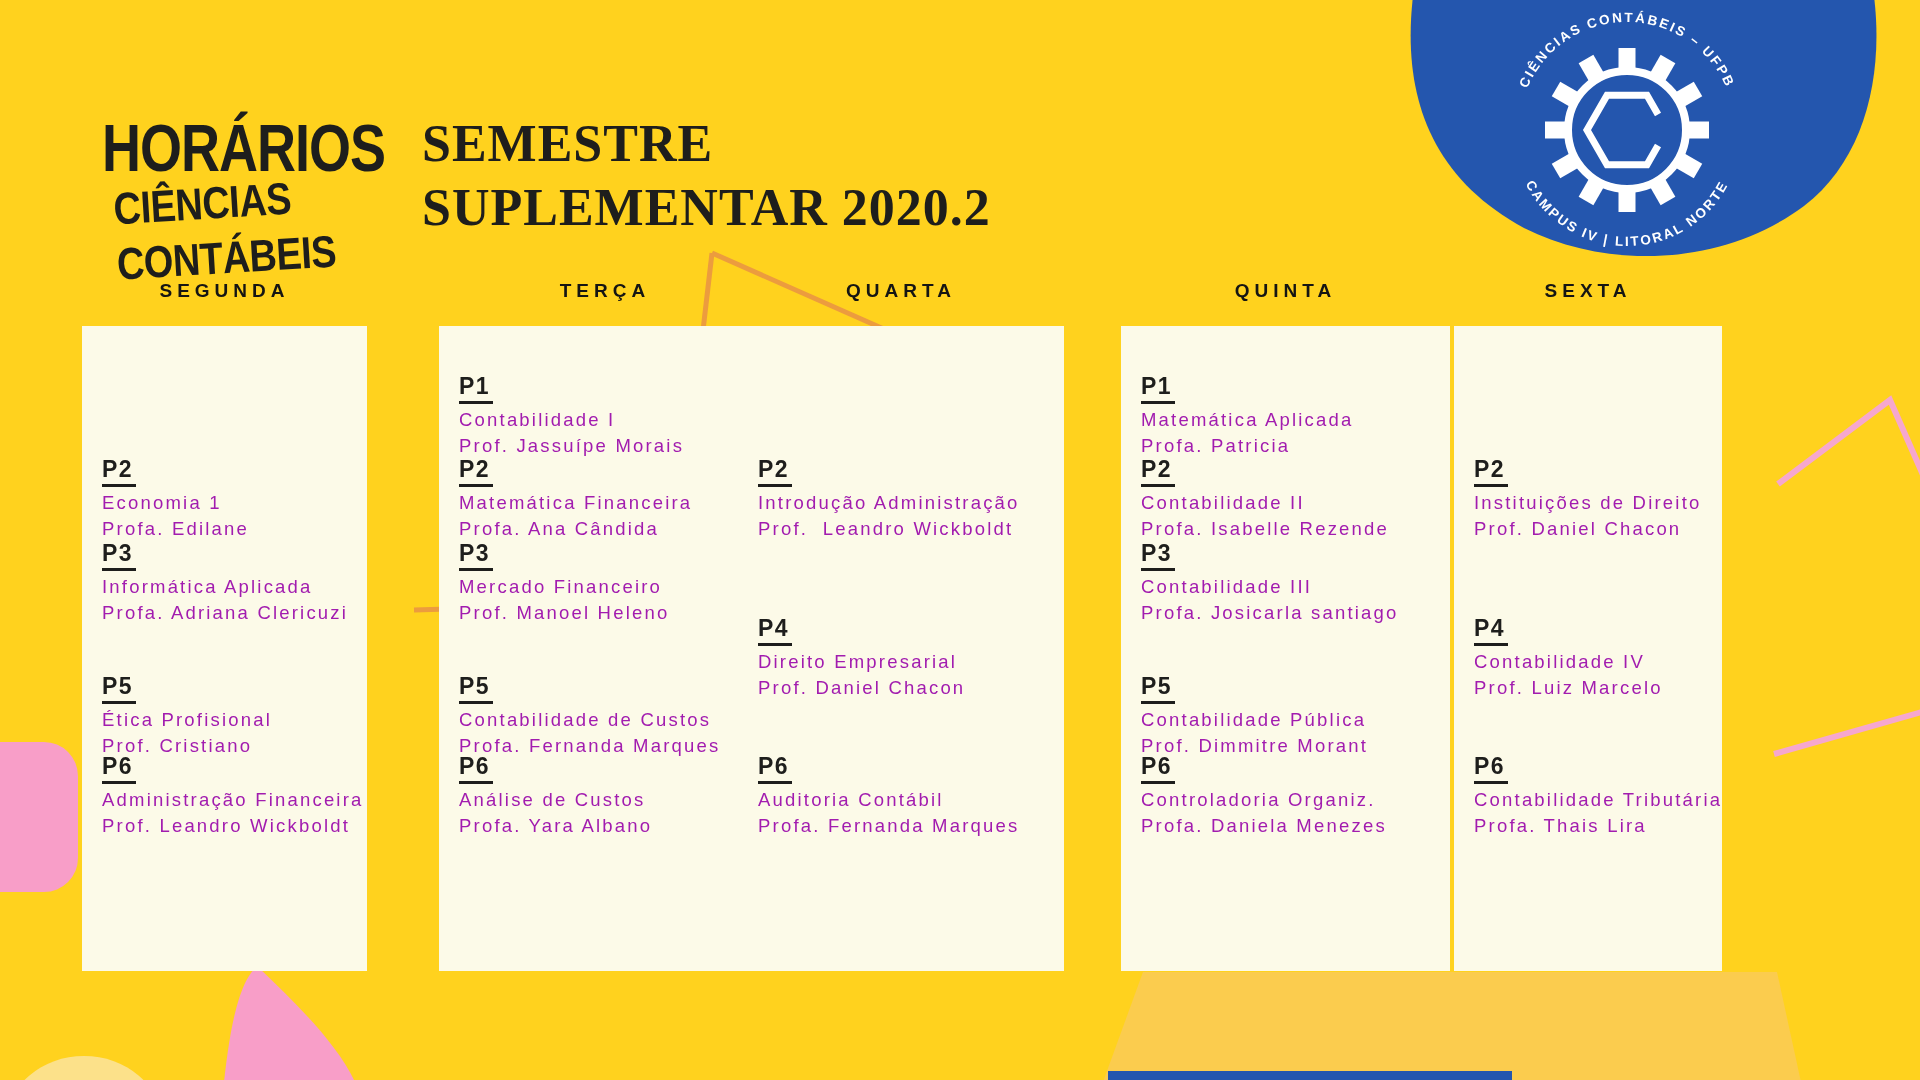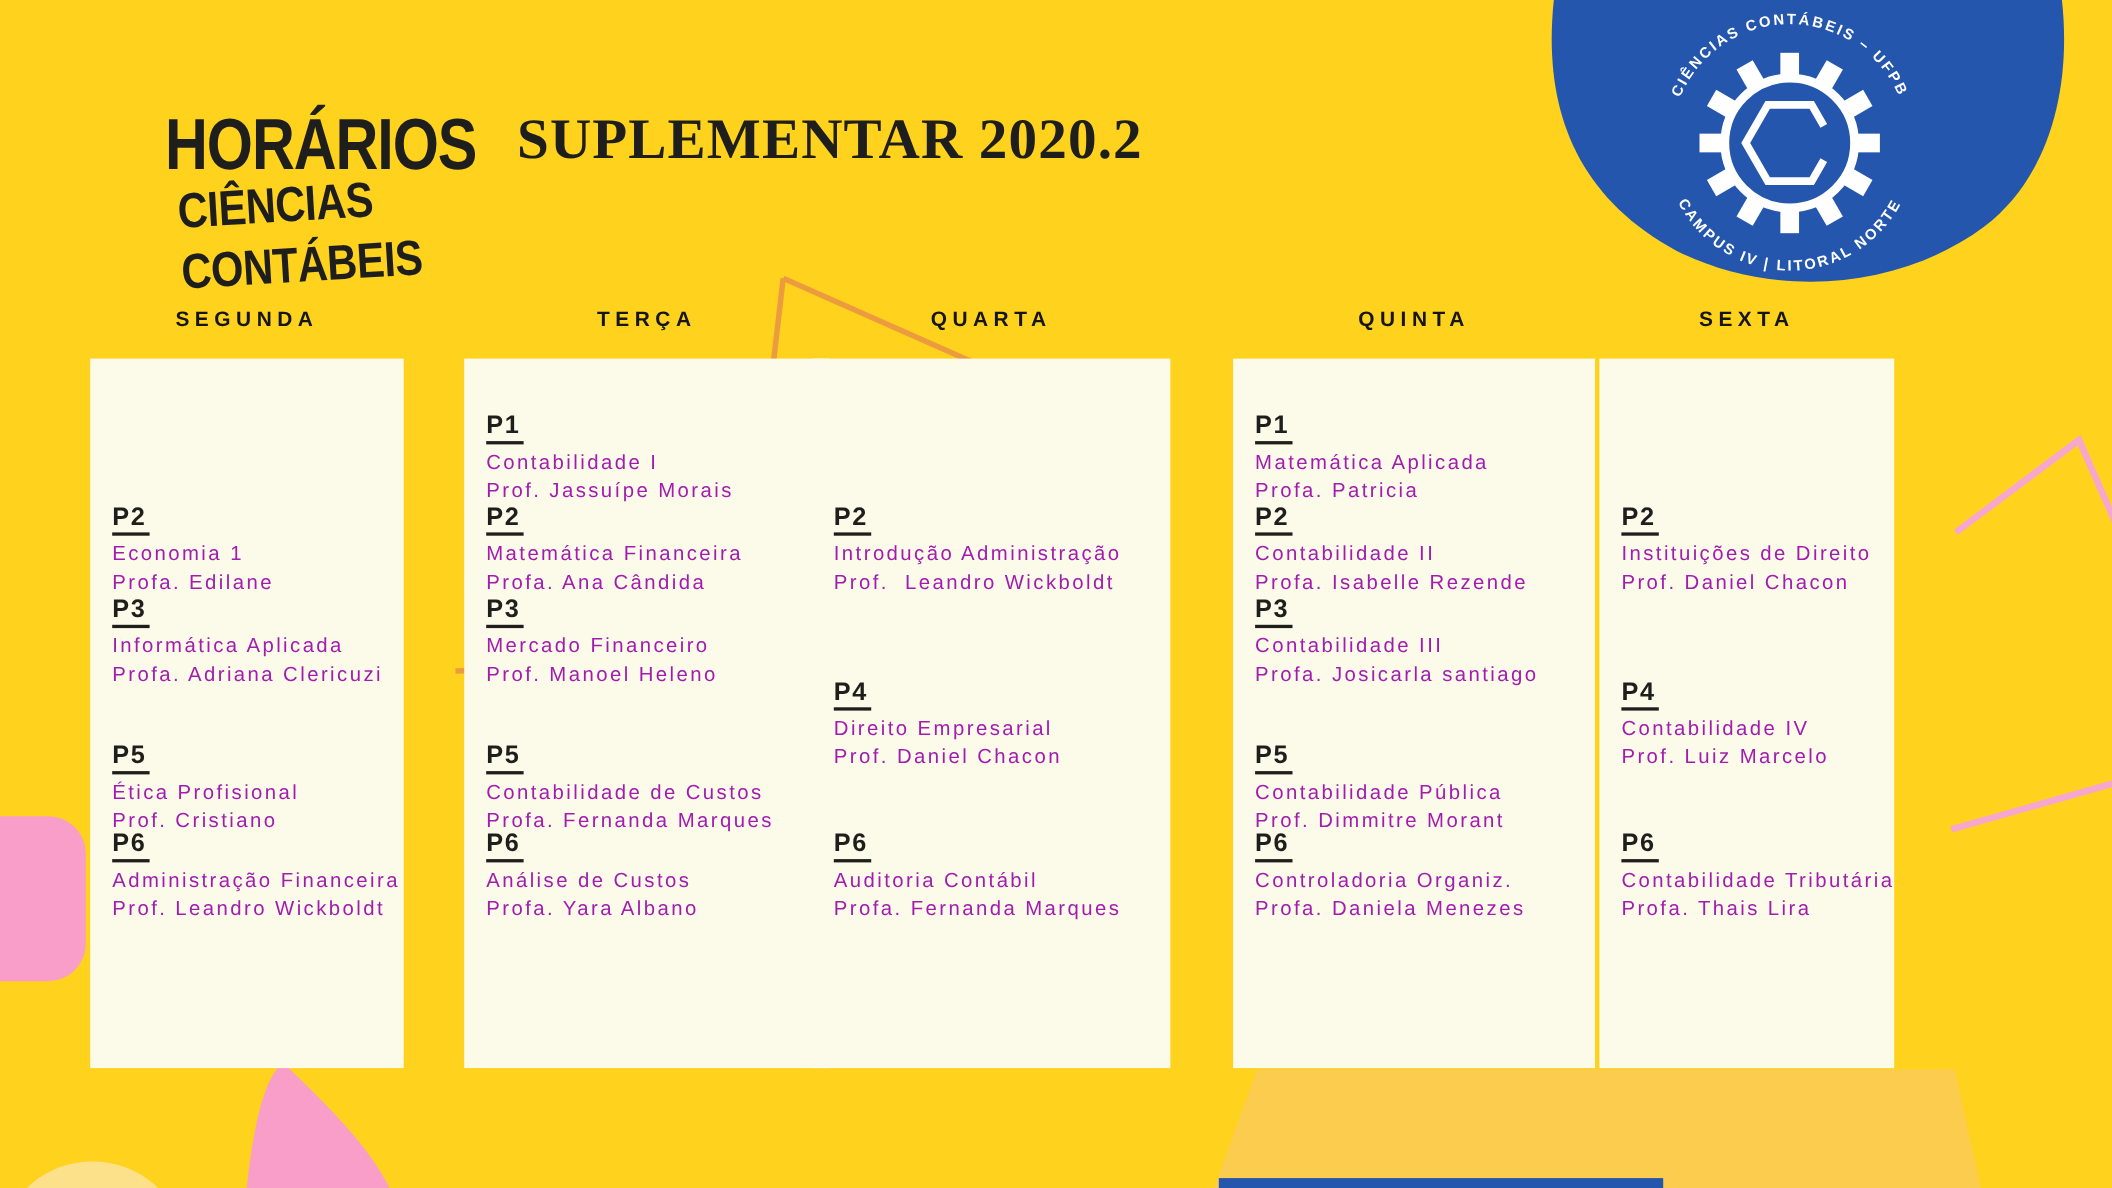--- a/index.html
+++ b/index.html
@@ -6,21 +6,21 @@
     --yellow:#FFD21E; --card:#FCFAE8; --blue:#2456AE; --pink:#F89EC8;
     --orange:#EC9C3E; --muted:#FBCC4E; --pale:#FCE18A; --ink:#1E1E1C;
   }
   html,body{margin:0;padding:0;}
   body{
     width:1920px;height:1080px;overflow:hidden;position:relative;
     background:var(--yellow);
     font-family:"Liberation Sans","DejaVu Sans",sans-serif;color:var(--ink);
   }
   #decor{position:absolute;left:0;top:0;z-index:1;}
-  #titles{position:absolute;left:0;top:0;width:1844px;height:330px;z-index:3;margin-left:48px;}
+  #titles{position:absolute;left:0;top:16px;width:1844px;height:330px;z-index:3;}
   .t-horarios{
     position:absolute;left:102px;top:94px;
     font-size:54px;font-weight:800;letter-spacing:-1px;
     transform:scaleY(1.22);transform-origin:left top;
   }
   .t-course{
     position:absolute;left:112px;top:166px;line-height:47px;
     font-size:38px;font-weight:800;letter-spacing:-0.5px;
     transform:rotate(-3.5deg) scaleY(1.18);transform-origin:left top;
   }
@@ -107,35 +107,36 @@
   </g>
 </svg>
 
 <div id="titles">
   <div class="t-horarios">HORÁRIOS</div>
   <div class="t-course">
     <div>CIÊNCIAS</div>
     <div>CONTÁBEIS</div>
   </div>
   <div class="t-sub">
+    <div>SEMESTRE</div>
     <div>SUPLEMENTAR 2020.2</div>
   </div>
 </div>
 
 <div id="columns">
     <div class="day-col" style="left: 82px; width: 285px;">
       <div class="day-header">SEGUNDA</div>
       <div class="card">
         <div class="entry" style="top: 130px;"><div class="period">P2</div><div class="course">Economia 1</div><div class="teacher">Profa. Edilane</div></div>
         <div class="entry" style="top: 214px;"><div class="period">P3</div><div class="course">Informática Aplicada</div><div class="teacher">Profa. Adriana Clericuzi</div></div>
         <div class="entry" style="top: 347px;"><div class="period">P5</div><div class="course">Ética Profisional</div><div class="teacher">Prof. Cristiano</div></div>
         <div class="entry" style="top: 427px;"><div class="period">P6</div><div class="course">Administração Financeira</div><div class="teacher">Prof. Leandro Wickboldt</div></div>
       </div>
     </div>
-    <div class="day-col" style="left: 422px; width: 332px;">
+    <div class="day-col" style="left: 439px; width: 332px;">
       <div class="day-header">TERÇA</div>
       <div class="card">
         <div class="entry" style="top: 47px;"><div class="period">P1</div><div class="course">Contabilidade I</div><div class="teacher">Prof. Jassuípe Morais</div></div>
         <div class="entry" style="top: 130px;"><div class="period">P2</div><div class="course">Matemática Financeira</div><div class="teacher">Profa. Ana Cândida</div></div>
         <div class="entry" style="top: 214px;"><div class="period">P3</div><div class="course">Mercado Financeiro</div><div class="teacher">Prof. Manoel Heleno</div></div>
         <div class="entry" style="top: 347px;"><div class="period">P5</div><div class="course">Contabilidade de Custos</div><div class="teacher">Profa. Fernanda Marques</div></div>
         <div class="entry" style="top: 427px;"><div class="period">P6</div><div class="course">Análise de Custos</div><div class="teacher">Profa. Yara Albano</div></div>
       </div>
     </div>
     <div class="day-col" style="left: 738px; width: 326px;">

